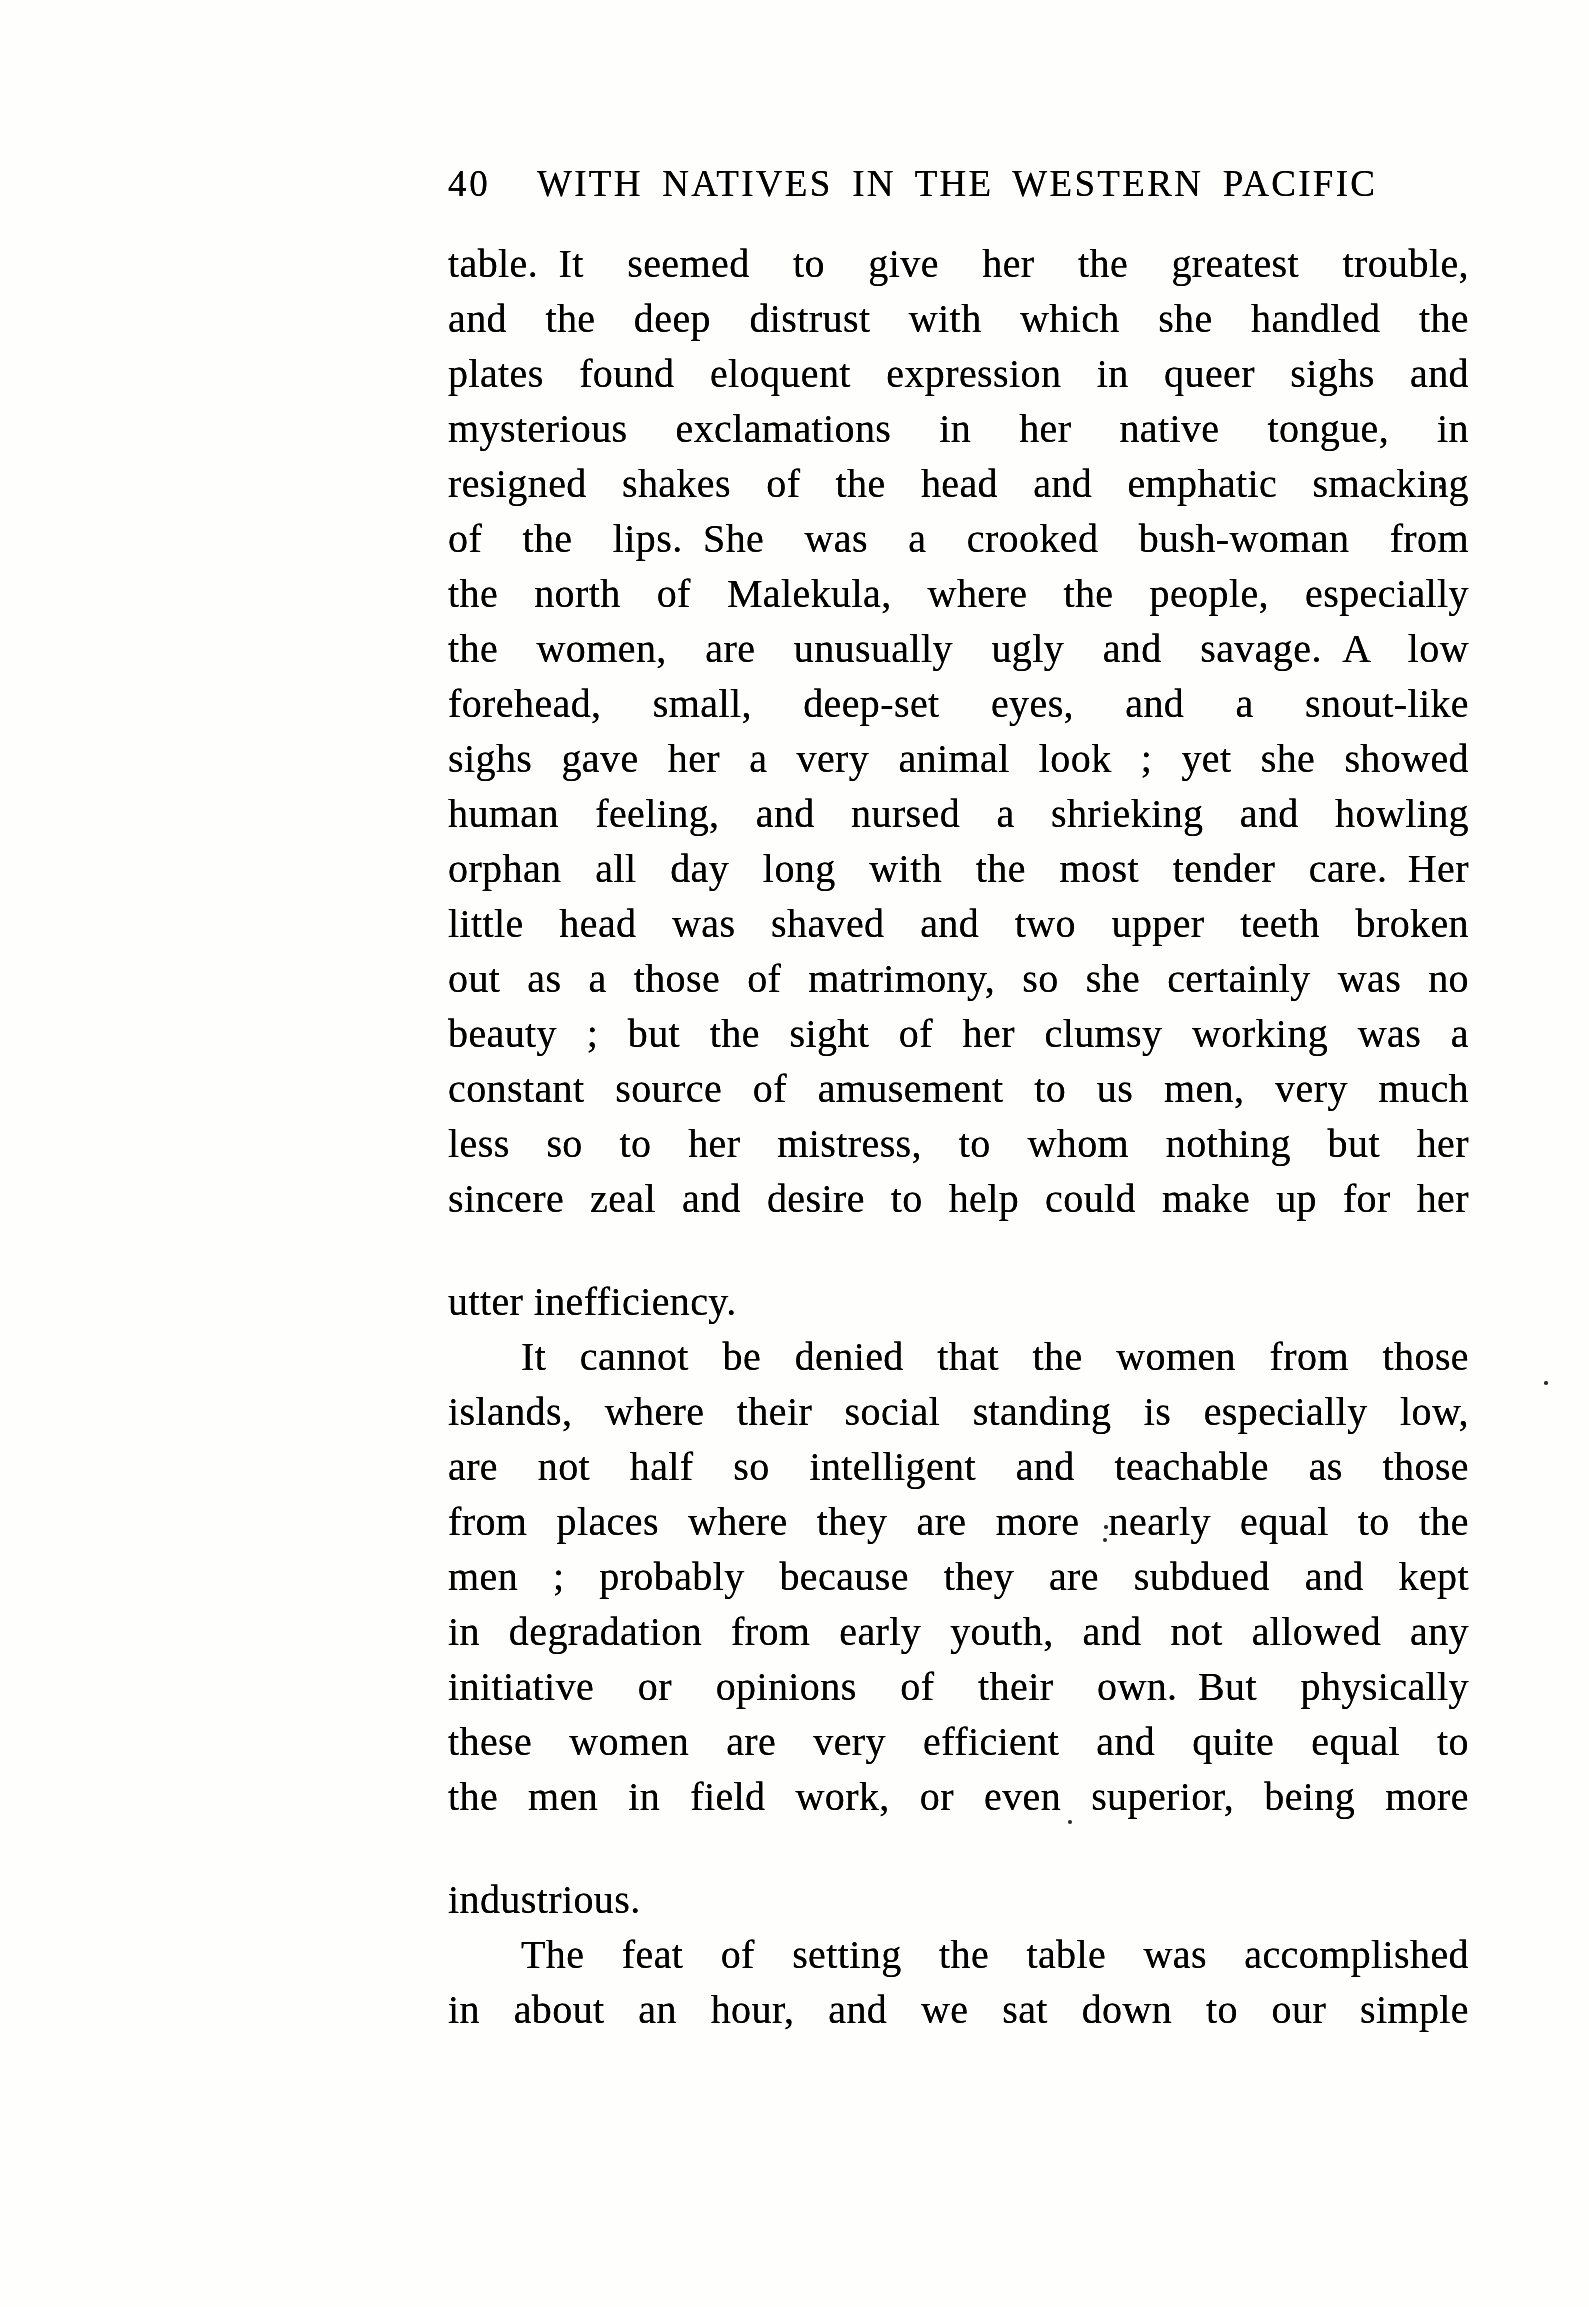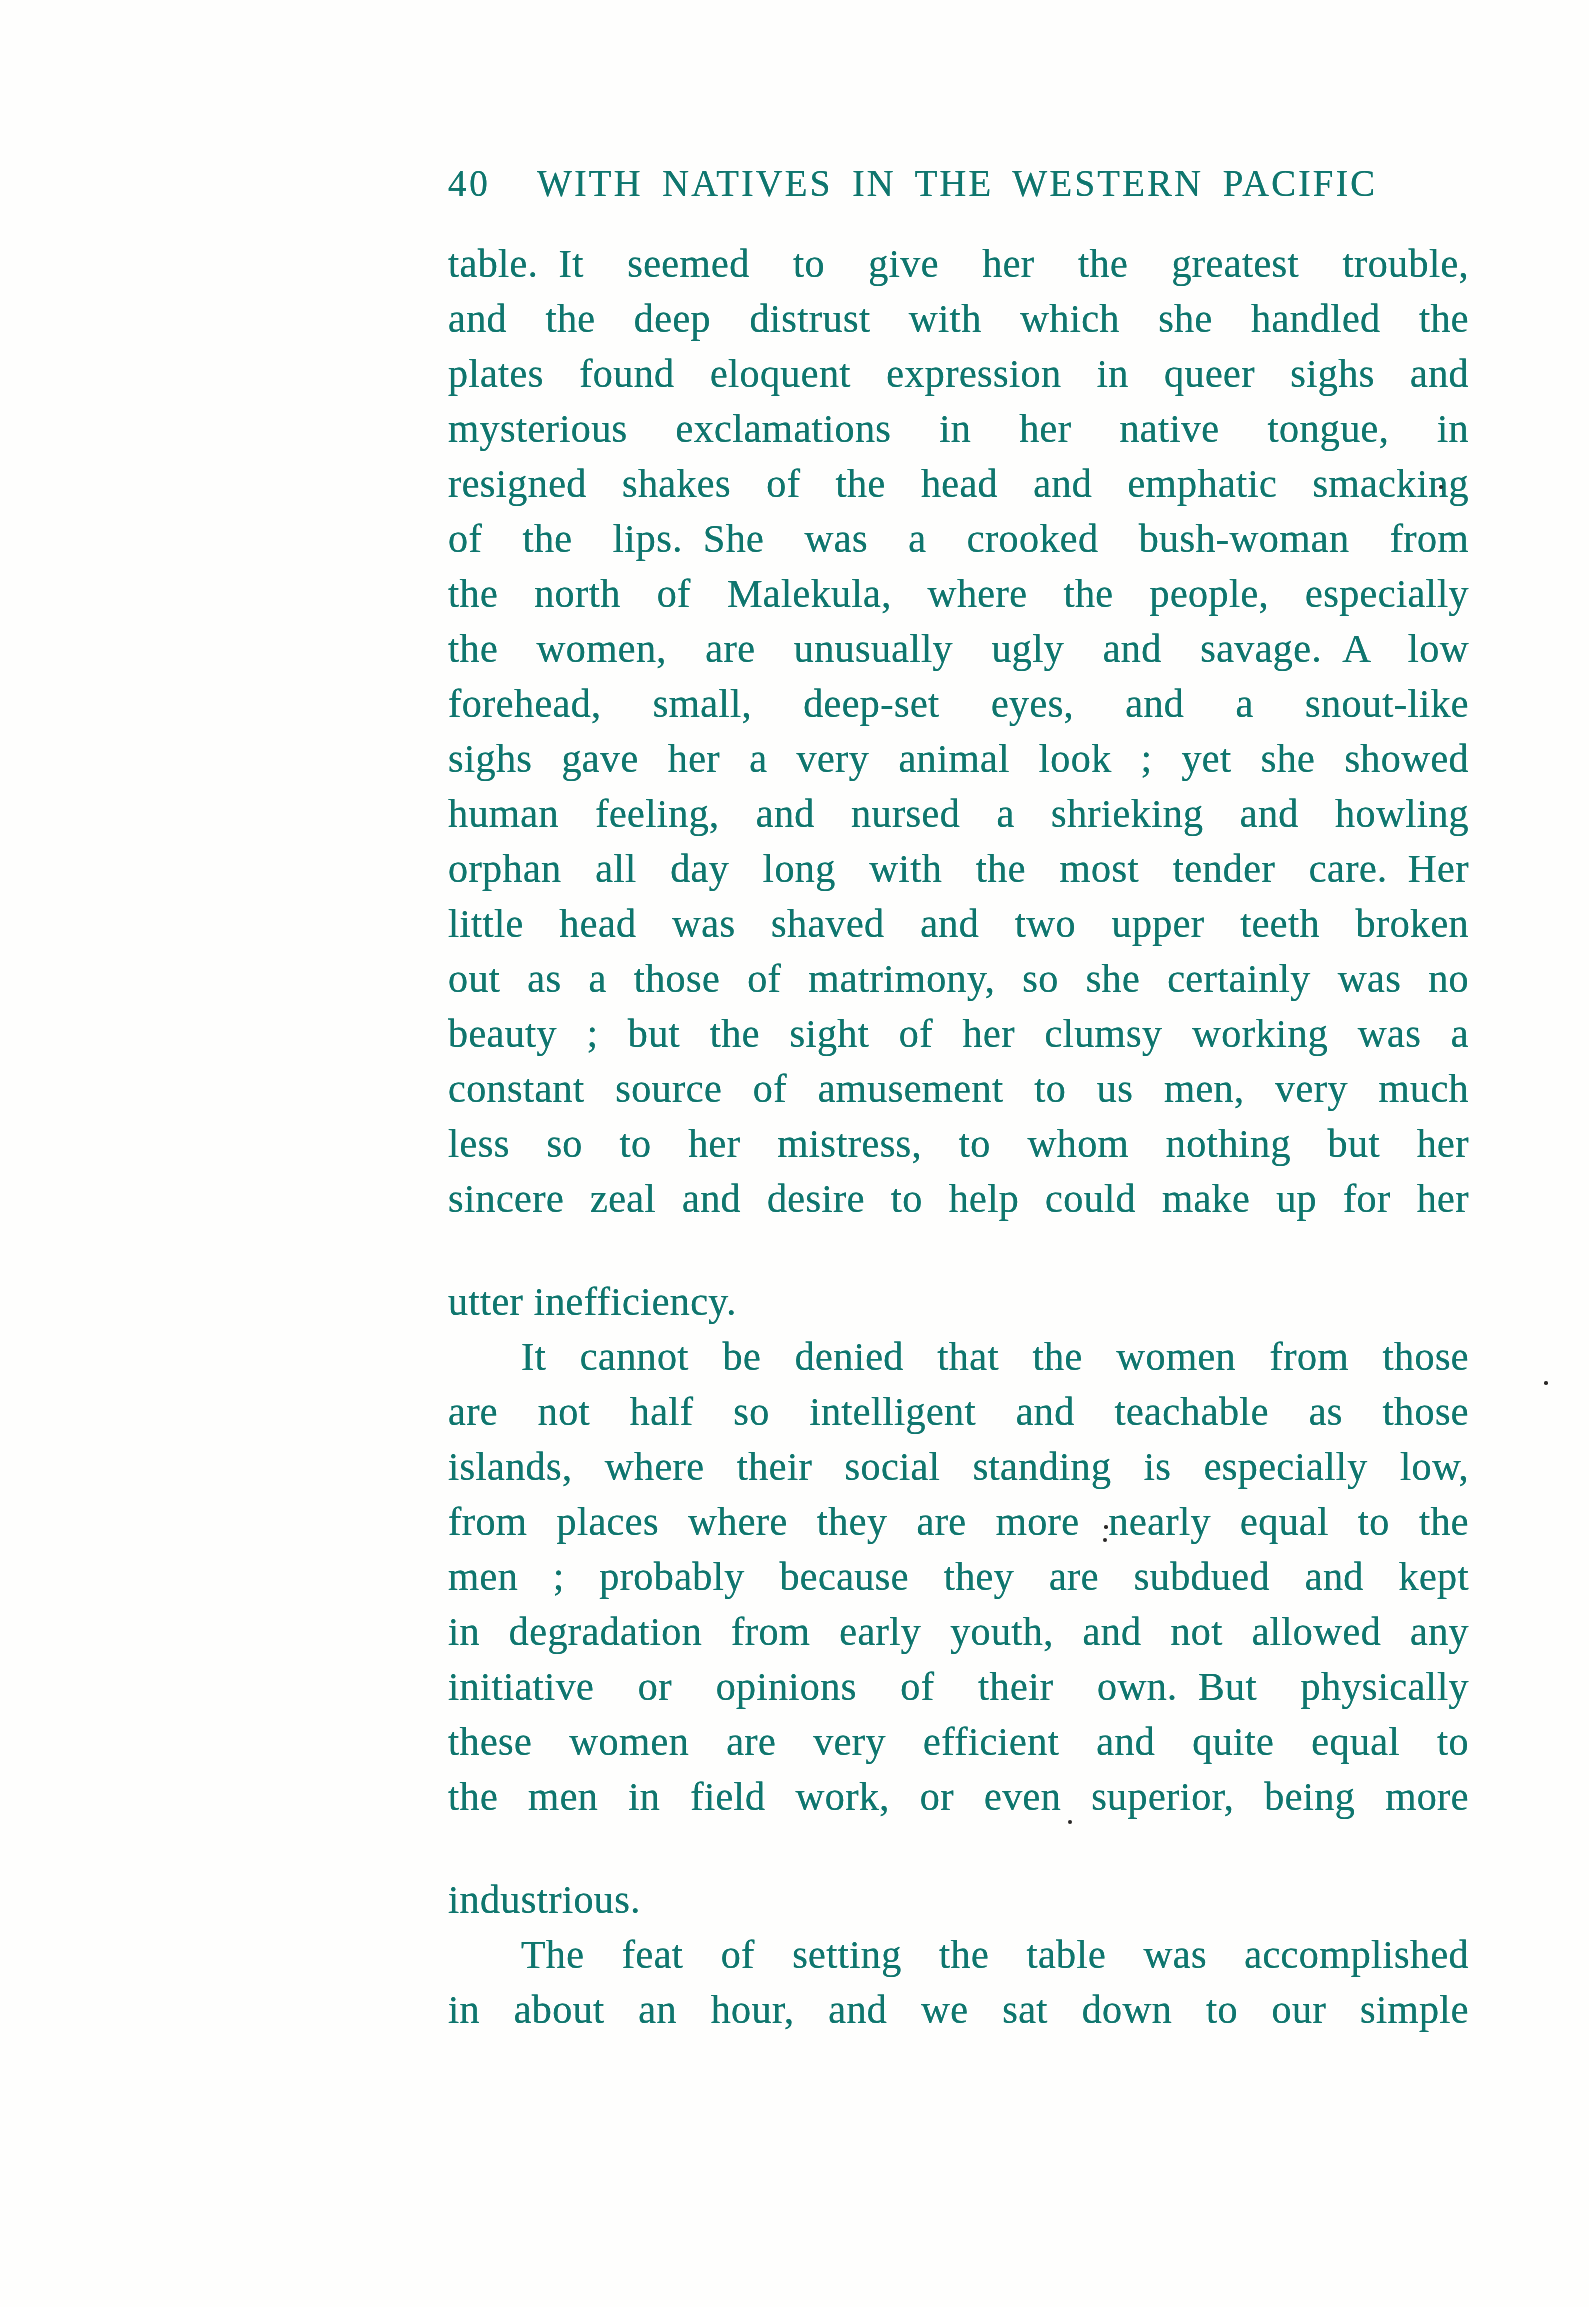--- a/index.html
+++ b/index.html
@@ -7,21 +7,21 @@
     padding: 0;
     background: #e8e8e8;
   }
   .page {
     position: relative;
     width: 1589px;
     height: 2307px;
     background: #fefefd;
     overflow: hidden;
     font-family: "Liberation Serif", "DejaVu Serif", serif;
-    color: #0f766e;
+    color: #000000;
   }
   .running-header {
     position: absolute;
     top: 156px;
     left: 448px;
     width: 1027px;
     height: 55px;
     line-height: 55px;
     font-size: 37px;
     white-space: nowrap;
@@ -95,22 +95,22 @@
       <div class="text-line">human feeling, and nursed a shrieking and howling</div>
       <div class="text-line">orphan all day long with the most tender care. Her</div>
       <div class="text-line">little head was shaved and two upper teeth broken</div>
       <div class="text-line">out as a those of matrimony, so she certainly was no</div>
       <div class="text-line">beauty ; but the sight of her clumsy working was a</div>
       <div class="text-line">constant source of amusement to us men, very much</div>
       <div class="text-line">less so to her mistress, to whom nothing but her</div>
       <div class="text-line">sincere zeal and desire to help could make up for her</div>
       <div class="text-line no-justify">utter inefficiency.</div>
       <div class="text-line indent">It cannot be denied that the women from those</div>
+      <div class="text-line">islands, where their social standing is especially low,</div>
       <div class="text-line">are not half so intelligent and teachable as those</div>
-      <div class="text-line">islands, where their social standing is especially low,</div>
       <div class="text-line">from places where they are more nearly equal to the</div>
       <div class="text-line">men ; probably because they are subdued and kept</div>
       <div class="text-line">in degradation from early youth, and not allowed any</div>
       <div class="text-line">initiative or opinions of their own. But physically</div>
       <div class="text-line">these women are very efficient and quite equal to</div>
       <div class="text-line">the men in field work, or even superior, being more</div>
       <div class="text-line no-justify">industrious.</div>
       <div class="text-line indent">The feat of setting the table was accomplished</div>
       <div class="text-line">in about an hour, and we sat down to our simple</div>
     </div>

